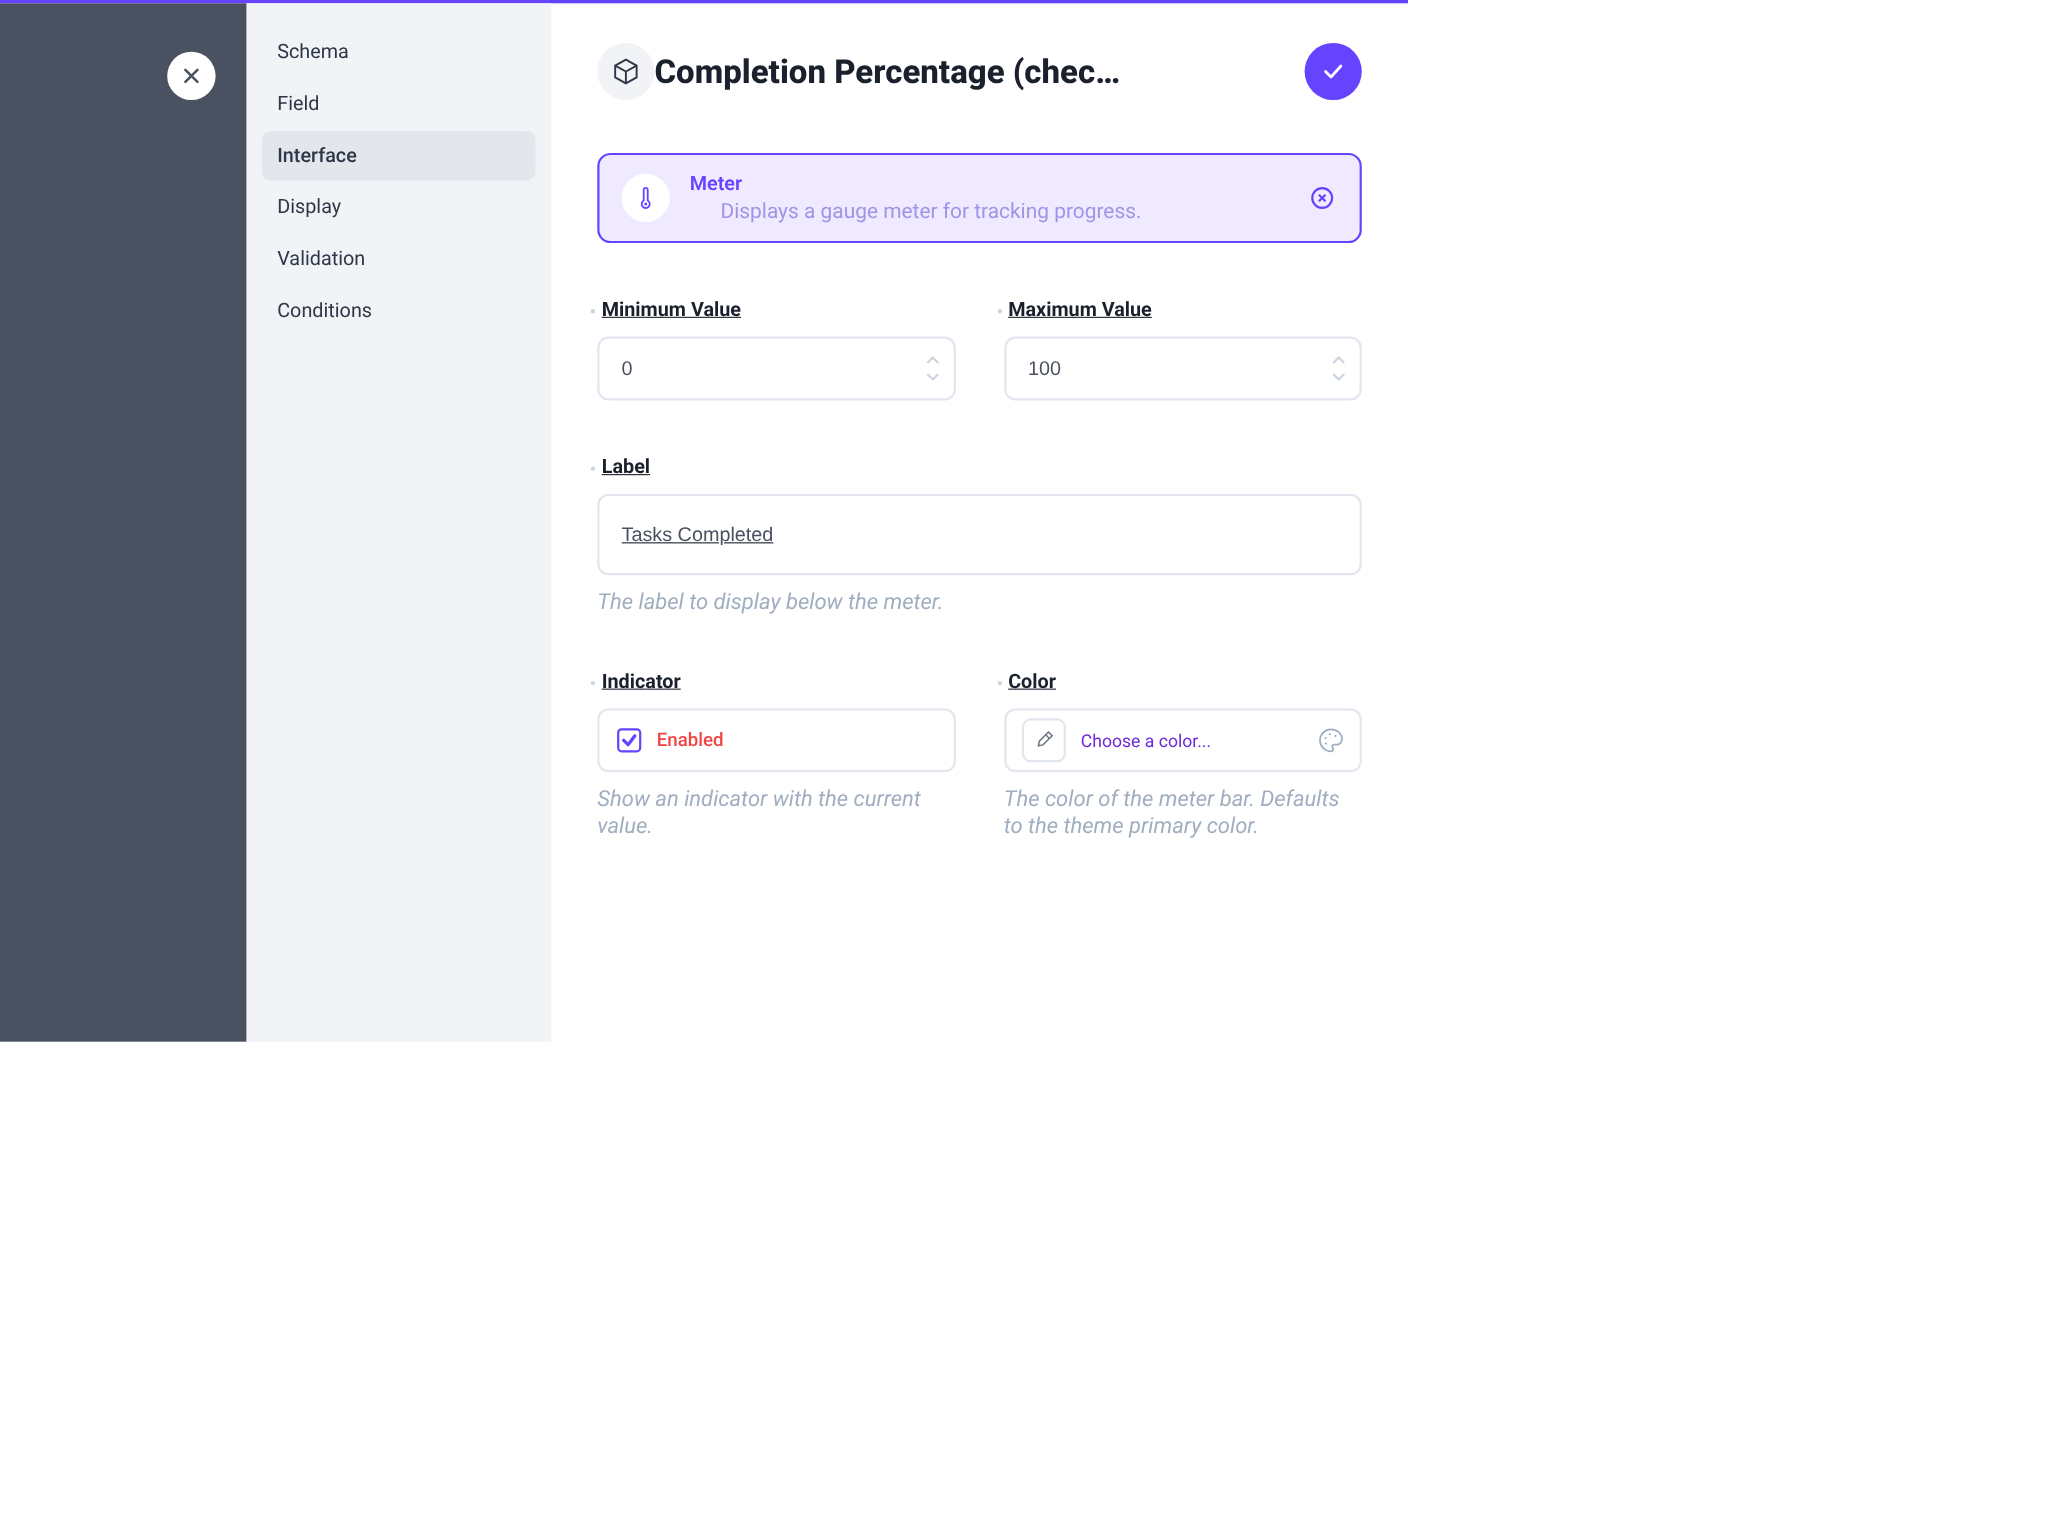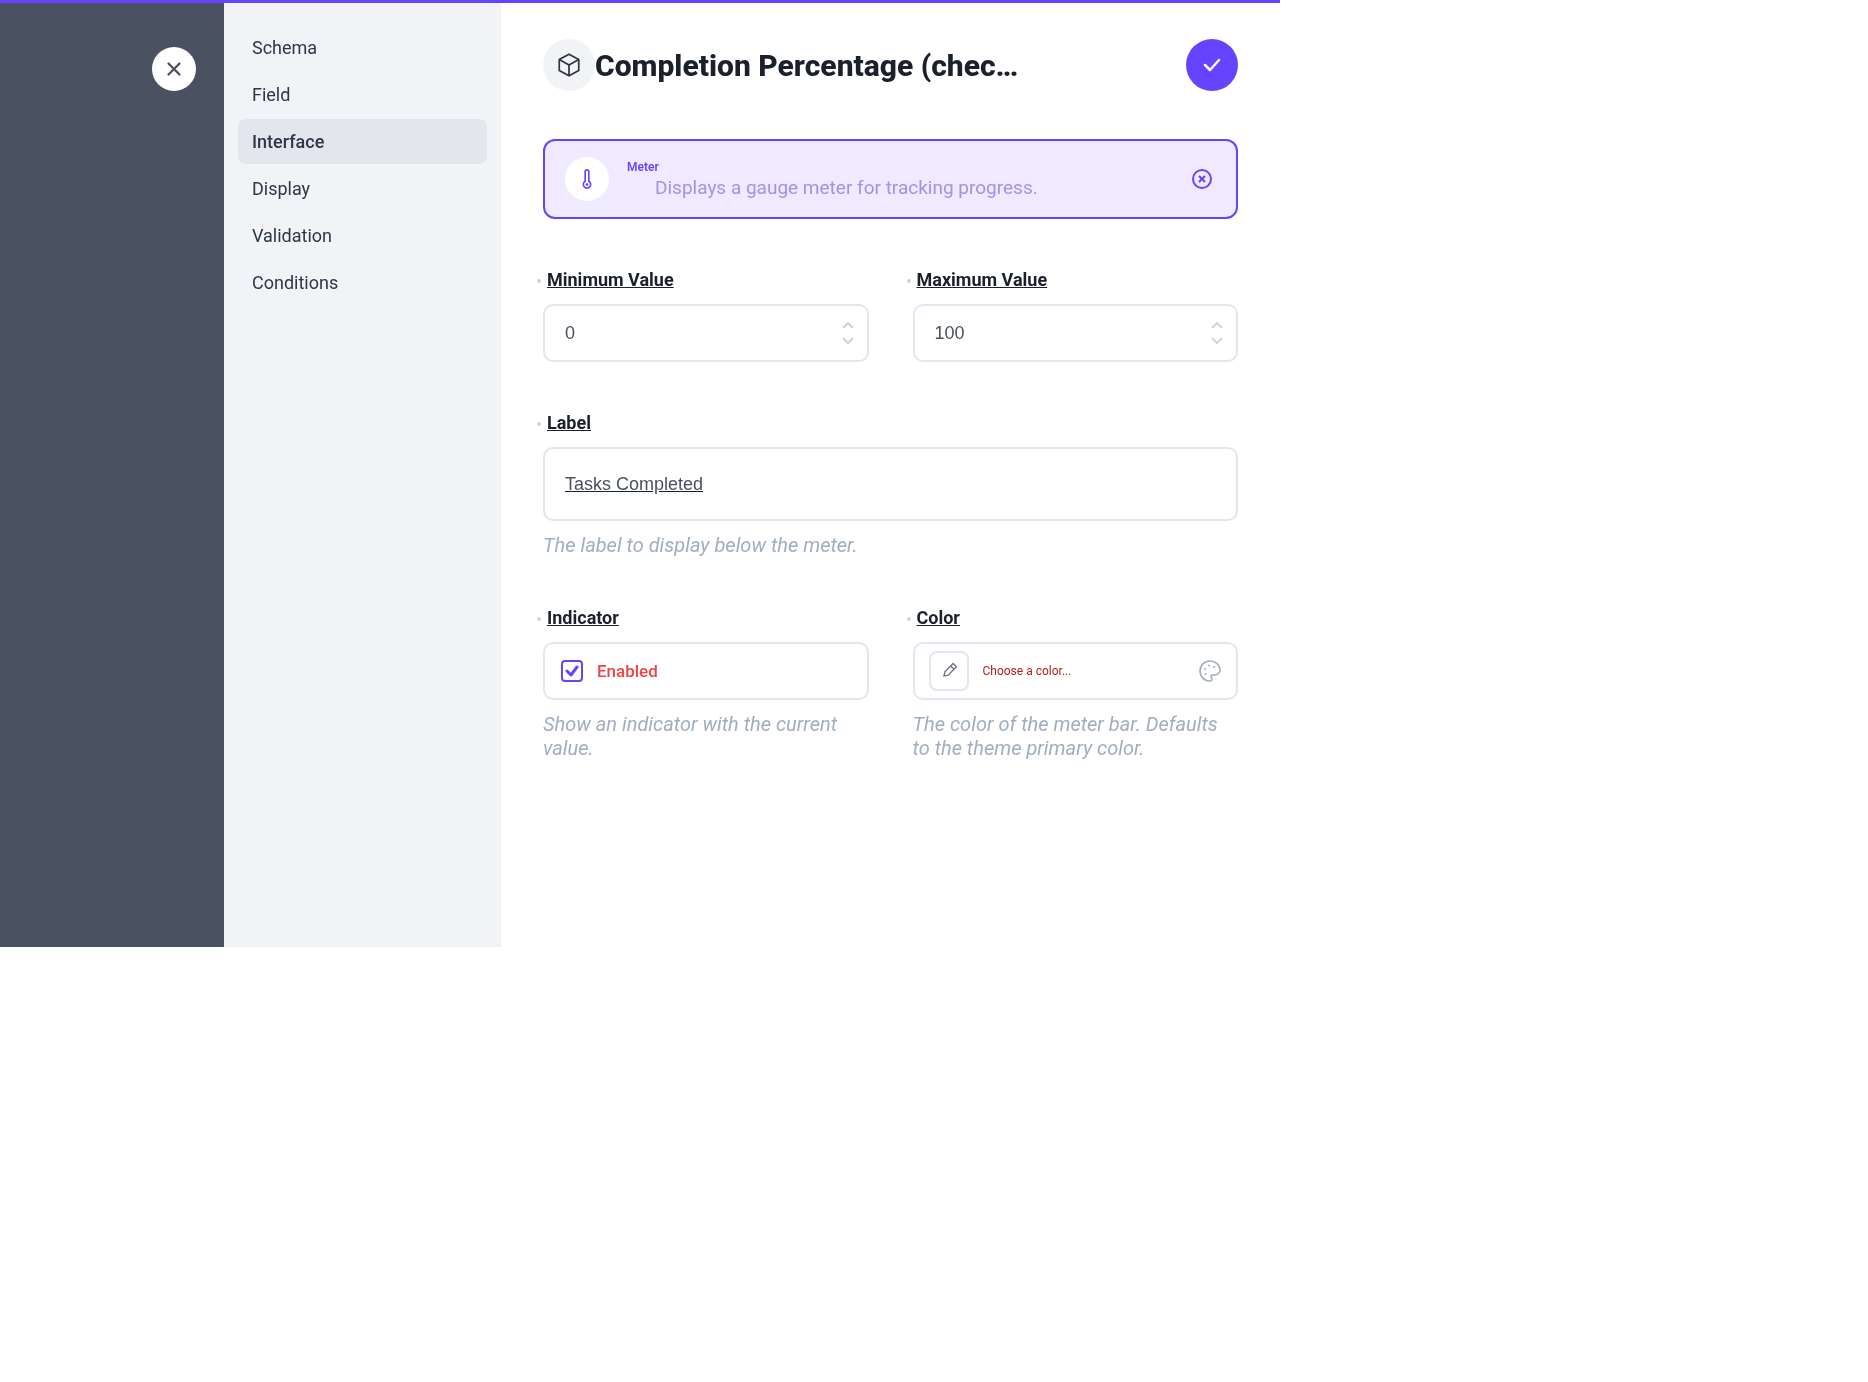--- a/index.html
+++ b/index.html
@@ -112,21 +112,21 @@
     border-radius: 50%;
     background: #fff;
     display: flex;
     align-items: center;
     justify-content: center;
     flex-shrink: 0;
   }
   .chip-icon svg { width: 22px; height: 22px; stroke: #6644ff; fill: none; stroke-width: 1.8; }
   .chip-text { flex: 1; }
   .chip-title {
-    font-size: 12px;
+    font-size: 18px;
     font-weight: 600;
     color: #6644ff;
     margin-bottom: 2px;
   }
   .chip-desc {
     font-size: 19px;
     color: #a293e6;
     margin-left: 28px;
   }
   .chip-clear {
@@ -254,22 +254,22 @@
     border: 2px solid #e2e6ee;
     border-radius: 8px;
     display: flex;
     align-items: center;
     justify-content: center;
     cursor: pointer;
   }
   .color-swatch svg { width: 20px; height: 20px; stroke: #6b7280; fill: none; stroke-width: 1.6; }
   .color-ph {
     flex: 1;
-    font-size: 12px;
-    color: #b91c1c;
+    font-size: 16px;
+    color: #6d28d9;
   }
   .palette-btn { width: 24px; height: 24px; cursor: pointer; }
   .palette-btn svg { width: 24px; height: 24px; stroke: #a0aec0; fill: none; stroke-width: 1.6; }
 
   .section { display: flex; flex-direction: column; gap: 50px; }
 </style>
 </head>
 <body>
 
 <div class="viewport">

